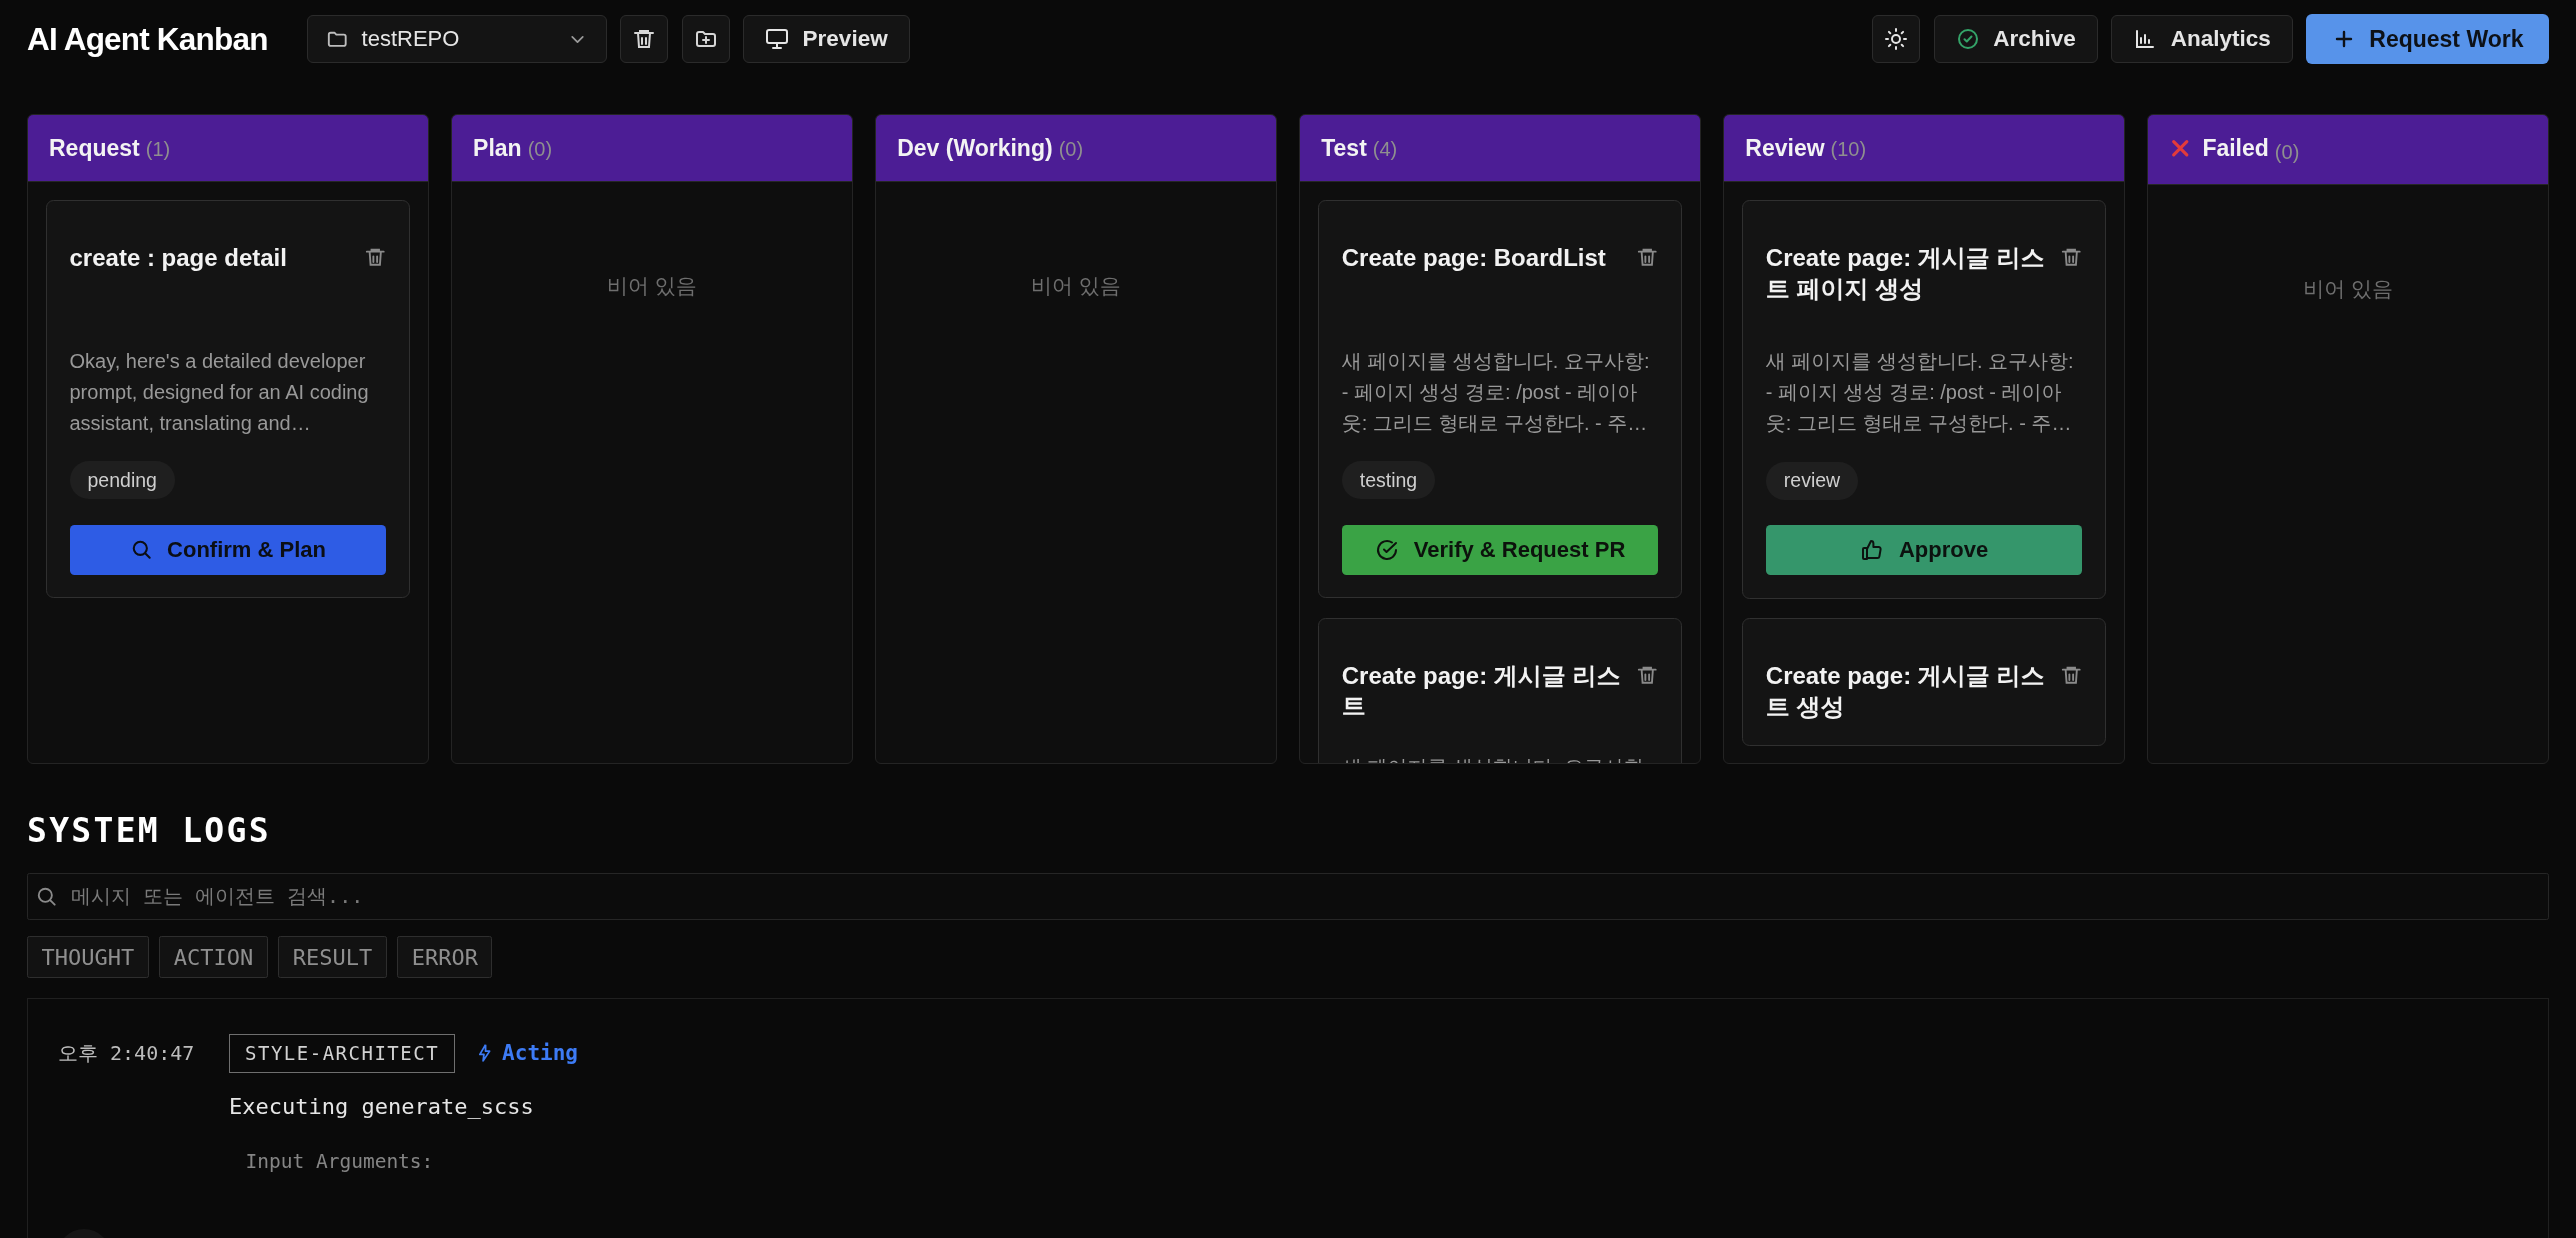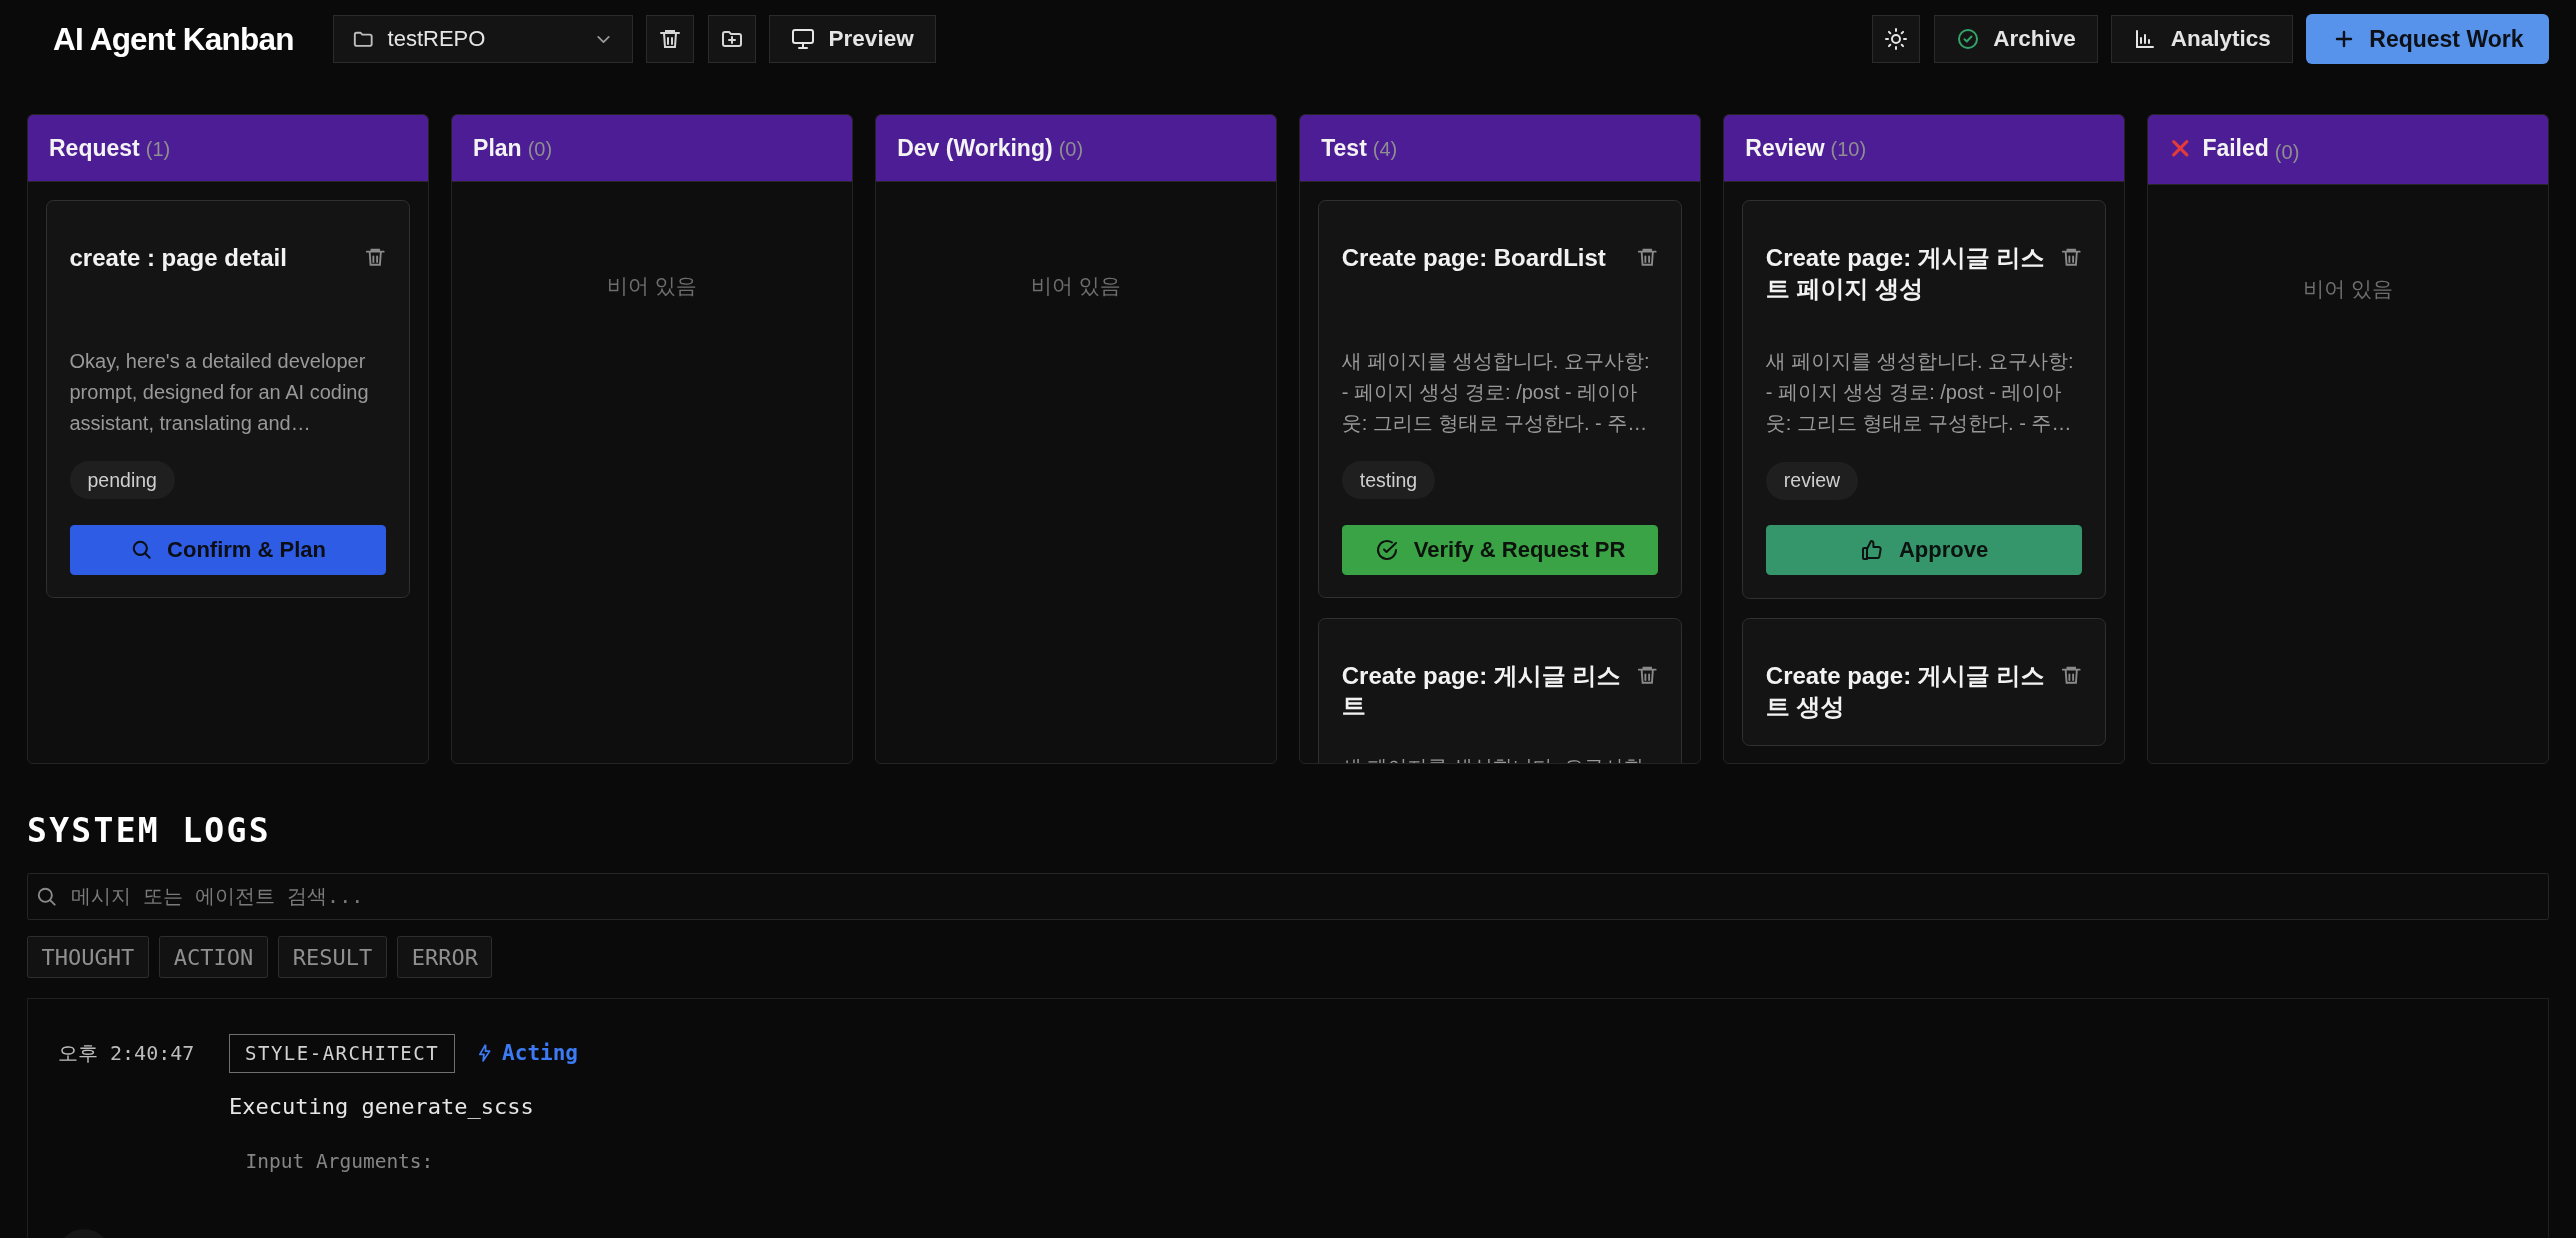--- a/index.html
+++ b/index.html
@@ -1,22 +1,22 @@
 <!DOCTYPE html>
 <html style="font-size:12px"><head>
 <meta charset="utf-8">
 <style>
   * { margin:0; padding:0; box-sizing:border-box; }
   html,body { width:2576px; height:1238px; overflow:hidden; background:#0a0a0a;
     font-family:"Liberation Sans", sans-serif; color:#ededed; }
 
   
   .app-header { height:78px; display:flex; align-items:center; padding:0 27px; gap:13.5px; }
-  .app-title { font-size:31.5px; font-weight:800; letter-spacing:-0.8px; color:#fff; margin-right:25.5px; white-space:nowrap;margin-left:26px; }
-  .ctl { height:48px; background:#141414; border:1.5px solid #2b2b2b; border-radius:0;
+  .app-title { font-size:31.5px; font-weight:800; letter-spacing:-0.8px; color:#fff; margin-right:25.5px; white-space:nowrap; }
+  .ctl { height:48px; background:#141414; border:1.5px solid #2b2b2b; border-radius:6px;
          display:flex; align-items:center; color:#e5e5e5; cursor:pointer; }
   .repo-select { width:300px; padding:0 18px; gap:13.5px; font-size:22px; }
   .repo-select .chev { margin-left:auto; color:#9a9a9a; }
   .icon-btn { width:48px; justify-content:center; color:#d6d6d6; }
   .txt-btn { padding:0 21px; gap:13.5px; font-size:22.5px; font-weight:600; }
   .spacer { flex:1; }
   .btn-request { background:#5793ea; border:none; color:#0d1117; border-radius:6px; height:50px;
                  display:flex; align-items:center; gap:13.5px; padding:0 25.5px; font-size:23px; font-weight:700; cursor:pointer; }
   .archive-check { color:#34a368; }
   svg { display:block; }

